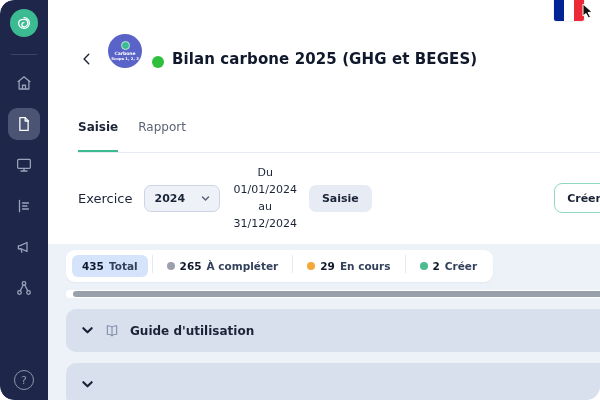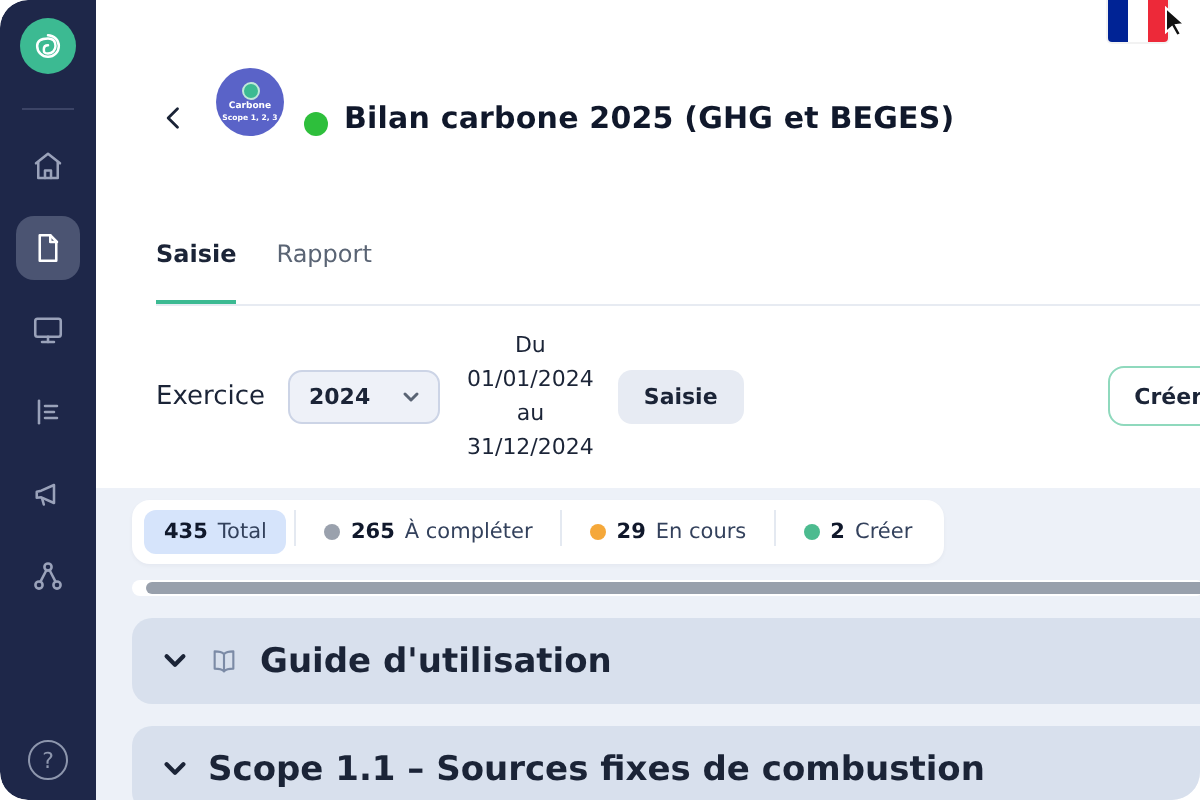--- a/index.html
+++ b/index.html
@@ -43,38 +43,38 @@
   .filter-label { font-size:13px; color:#1b2437; }
   .select { margin-left:12px; width:76px; height:27px; background:#eef1f8; border:1px solid #ccd4e6; border-radius:7px; display:flex; align-items:center; justify-content:space-between; padding:0 9px; cursor:pointer; }
   .select .sel-val { font-size:11px; font-weight:bold; color:#1b2437; }
   .select svg { width:9px; height:9px; stroke:#5a6474; stroke-width:2; fill:none; stroke-linecap:round; stroke-linejoin:round; }
   .date-range { margin-left:13px; font-size:11px; color:#1b2437; display:flex; gap:4px; align-items:center;flex-direction:column; }
   .date-range b { font-weight:normal; }
   .btn-filter { margin-left:12px; height:27px; background:#e7ebf3; border-radius:7px; border:none; padding:0 13px; font-size:11px; font-weight:bold; color:#1b2437; font-family:inherit; cursor:pointer; }
   .btn-create { margin-left:auto; margin-right:-14px; height:30px; background:#fff; border:1.5px solid #8fd9bd; border-radius:8px; padding:0 12px; font-size:11px; font-weight:bold; color:#1b2437; font-family:inherit; cursor:pointer; white-space:nowrap; }
 
   .content-area { flex:1; background:#edf1f8; padding:6px 0 0 18px; overflow:hidden; }
-  .chips-card { display:inline-flex; background:#fff; border-radius:9px; padding:5px 6px; box-shadow:0 1px 2px rgba(20,30,60,.04); }
+  .chips-card { display:inline-flex; background:#fff; border-radius:9px; padding:5px 6px; box-shadow:0 1px 2px rgba(20,30,60,.04);font-weight:bold; }
   .chip { display:flex; align-items:center; gap:5px; padding:5px 10px; border-radius:6px; font-size:10.5px; color:#33415c; cursor:pointer; white-space:nowrap; }
   .chip b { color:#10182b; }
   .chip.total { background:#d6e4fb; }
   .chip-divider { width:1px; height:18px; background:#e4e9f1; margin:0 4px; }
   .dot { width:8px; height:8px; border-radius:50%; }
   .dot.gray { background:#9aa1ad; }
   .dot.orange { background:#f5a83a; }
   .dot.green { background:#4cbb8f; }
 
   .scrollbar-track { margin-top:8px; height:8px; background:#fff; border-radius:4px; width:calc(100% + 2px); position:relative; }
   .scrollbar-thumb { position:absolute; top:1px; left:7px; height:6px; width:calc(100% + 10px); background:#98a0ac; border-radius:3px; cursor:grab; }
 
   .accordion { margin-top:11px; height:43px; background:#d8e0ed; border-radius:10px; width:calc(100% + 14px); display:flex; align-items:center; padding-left:15px; gap:10px; cursor:pointer; }
   .accordion:first-of-type { margin-top:14px; }
   .accordion svg.chev { width:13px; height:13px; stroke:#1b2437; stroke-width:2.3; fill:none; stroke-linecap:round; stroke-linejoin:round; flex-shrink:0; }
   .accordion svg.book { width:16px; height:16px; stroke:#7c8ba6; stroke-width:1.6; fill:none; stroke-linecap:round; stroke-linejoin:round; flex-shrink:0; }
-  .accordion .acc-label { font-size:17px; font-weight:bold; color:#1b2437; }
+  .accordion .acc-label { font-size:12px; font-weight:bold; color:#1b2437; }
 </style>
 </head>
 <body>
 
 <div class="window">
 
   <nav class="sidebar">
     <div class="logo">
       <svg width="20" height="20" viewBox="0 0 24 24">
         <path d="M12 5.5c3.6 0 6.5 2.9 6.5 6.5s-2.9 6.5-6.5 6.5S5.5 15.6 5.5 12 8.4 7.5 12 7.5s4.5 2 4.5 4.5-2 4.5-4.5 4.5-2.5-1-2.5-2.5 1-2.5 2.5-2.5" fill="none" stroke="#ffffff" stroke-width="1.5" stroke-linecap="round"></path>
@@ -222,21 +222,20 @@
           <path d="M12 6c-1.5-1.6-4-2-7-2v13c3 0 5.5.4 7 2 1.5-1.6 4-2 7-2V4c-3 0-5.5.4-7 2z"></path>
             <path d="M12 6v13"></path>
         </svg>
         <span class="acc-label">Guide d'utilisation</span>
       </div>
 
       <div class="accordion">
         <svg class="chev" viewBox="0 0 14 14">
             <path d="M2.5 4.5 7 9l4.5-4.5"></path>
           </svg>
-        <span class="acc-label">Scope 1.1 – Sources fixes de combustion</span>
       </div>
 
       <div class="accordion">
         <svg class="chev" viewBox="0 0 14 14">
             <path d="M2.5 4.5 7 9l4.5-4.5"></path>
           </svg>
       </div>
 
       <div class="accordion">
         

